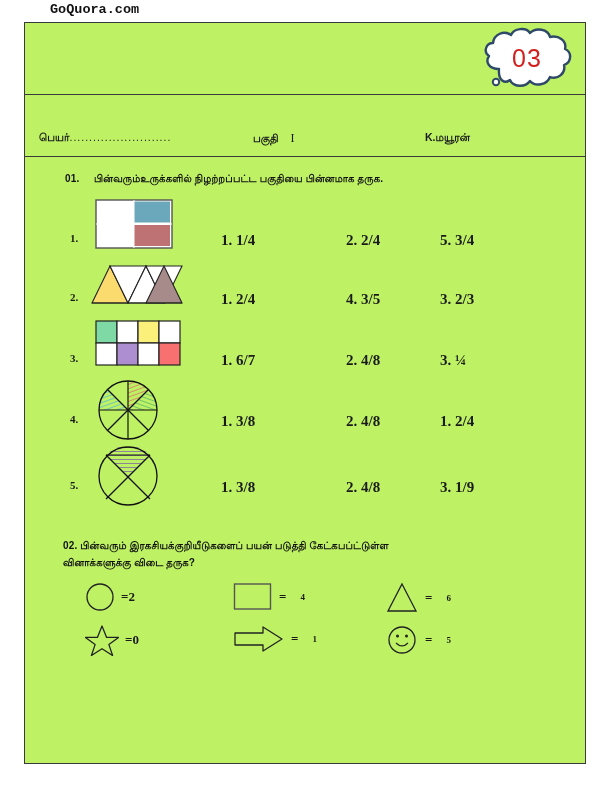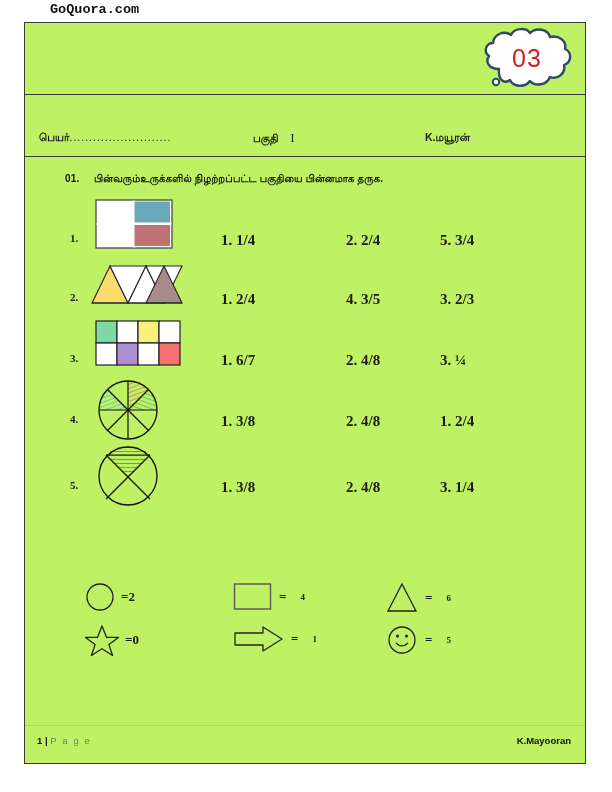--- a/index.html
+++ b/index.html
@@ -317,23 +317,28 @@
           <circle cx="33" cy="33" r="29" fill="none" stroke="#111" stroke-width="1.3"></circle>
           <g stroke="#111" stroke-width="1.2">
             <line x1="11" y1="12" x2="55" y2="56"></line>
             <line x1="55" y1="12" x2="11" y2="56"></line>
           </g>
           <line x1="11" y1="12" x2="55" y2="12" stroke="#111" stroke-width="1.2"></line>
         </svg>
       </div>
       <div class="opt opt-a" style="top:36px">1. 3/8</div>
       <div class="opt opt-b" style="top:36px">2. 4/8</div>
-      <div class="opt opt-c" style="top:36px">3. 1/4</div>
-    </div>
-
+      <div class="opt opt-c" style="top:36px">3. 1/9</div>
+    </div>
+
+    <div class="q-head" id="q2-head">
+      <span>02.</span>
+      <span>பின்வரும்  இரகசியக்குறியீடுகளைப்  பயன்  படுத்தி  கேட்கபப்ட்டுள்ள</span><br>
+      <span>வினாக்களுக்கு  விடை  தருக?</span>
+    </div>
 
     <div class="sym-grid">
 
       <div class="sym-row">
         <div class="sym-cell sc-1">
           <svg width="30" height="30" viewBox="0 0 30 30">
             <circle cx="15" cy="15" r="13" fill="none" stroke="#222" stroke-width="1.3"></circle>
           </svg>
           <span class="eq">=</span>
           <span class="val">2</span>
@@ -377,22 +382,14 @@
             <path d="M11,19 Q17,25 23,19" fill="none" stroke="#222" stroke-width="1.2"></path>
           </svg>
           <span class="eq">=</span>
           <span class="val small">5</span>
         </div>
       </div>
 
     </div>
   </div>
 
-  <div class="footer">
-    <div class="pg">
-      <b>1</b>
-      <b>|</b>
-      <span>P a g e</span>
-    </div>
-    <div class="auth">K.Mayooran</div>
-  </div>
 
 </div>
 
 </body></html>

